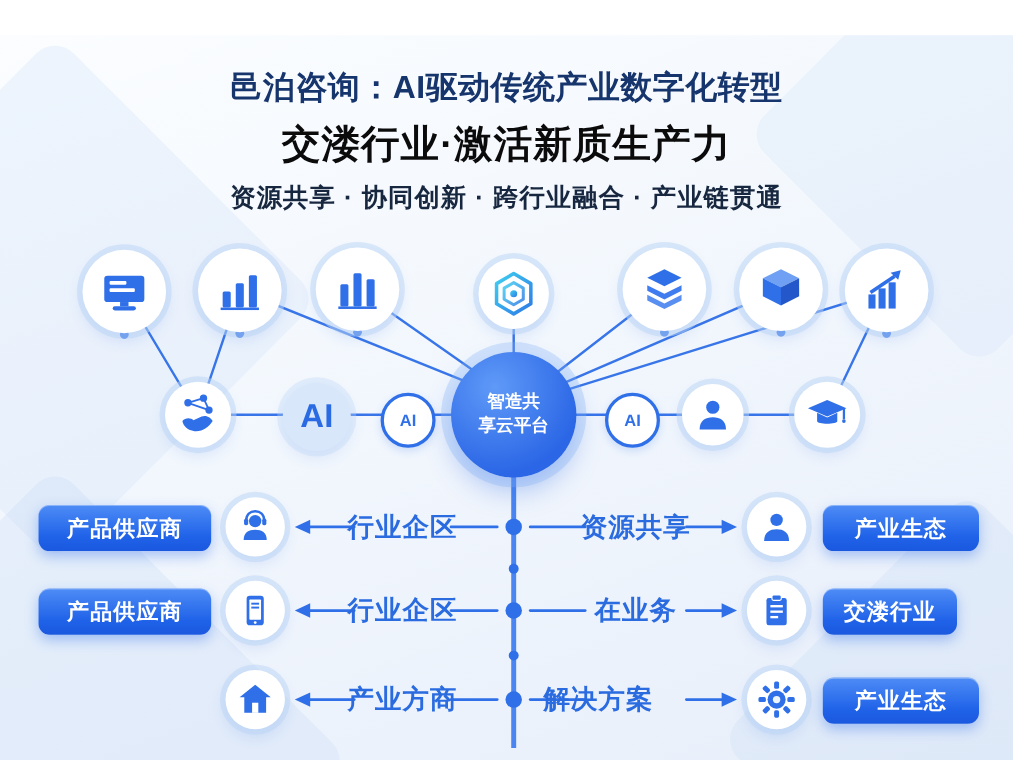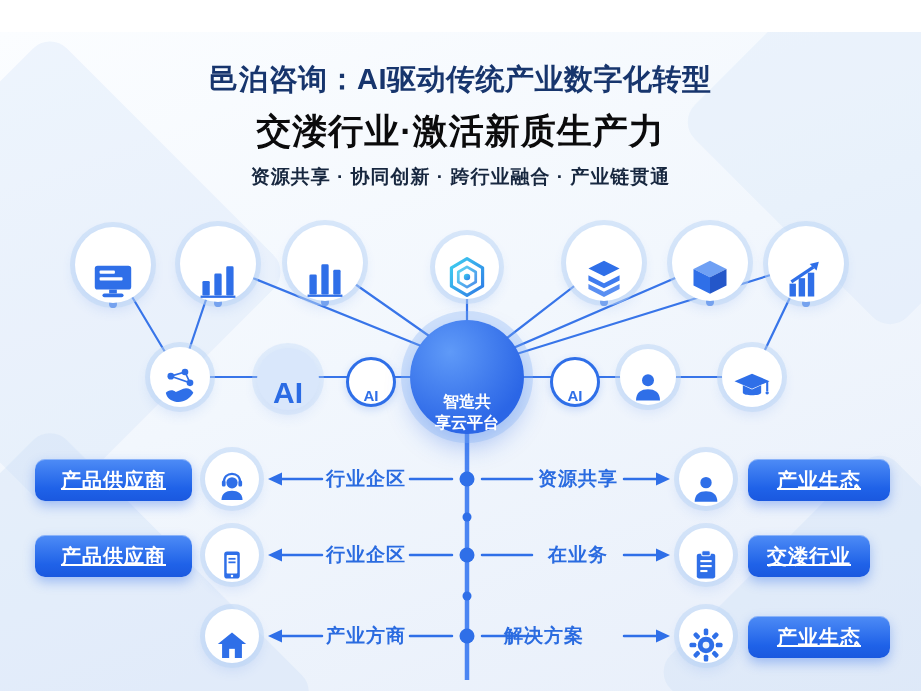--- a/index.html
+++ b/index.html
@@ -6,47 +6,46 @@
   .canvas{
     position:relative;width:921px;height:691px;overflow:hidden;
     font-family:"Liberation Sans",sans-serif;
     background:linear-gradient(160deg,#fbfdff 0%,#f2f7fd 45%,#e7eefa 100%);
     margin-top:32px;
   }
   .bg-shape{position:absolute;transform:rotate(45deg);border-radius:24px;}
   .hdr{position:absolute;left:0;right:0;text-align:center;white-space:nowrap;}
   .title{top:28px;font-size:29px;font-weight:800;color:#17356d;letter-spacing:.5px;}
   .subtitle{top:76px;font-size:35px;font-weight:900;color:#0b0b0c;letter-spacing:1px;}
-  .tagline{top:132px;font-size:19px;font-weight:700;color:#17273f;letter-spacing:1px;}
+  .tagline{top:132px;font-size:23px;font-weight:700;color:#17273f;letter-spacing:1px;}
   .circle{
     position:absolute;border-radius:50%;background:#fff;
-    display:flex;align-items:flex-end;justify-content:center;
+    display:flex;align-items:center;justify-content:center;
     box-shadow:0 0 0 5px rgba(188,214,245,.5),0 6px 14px rgba(47,111,232,.16);
   }
   .ai-big{background:#d9e7fb;color:#2a6be4;font-weight:800;font-size:30px;
     box-shadow:0 0 0 5px rgba(188,214,245,.35),0 6px 14px rgba(47,111,232,.12);}
   .ai-badge{border:3px solid #2f6fe8;color:#2f6fe8;font-weight:800;font-size:15px;
     box-shadow:0 3px 8px rgba(47,111,232,.2);background:#fff;}
   .hub{
     background:radial-gradient(circle at 35% 28%,#5f9af8,#2b66e6 72%);
     color:#fff;font-weight:800;font-size:16px;text-align:center;line-height:1.35;
     box-shadow:0 0 0 9px rgba(130,175,245,.3),0 12px 24px rgba(43,102,230,.35);
   }
   .pill{
     position:absolute;height:42px;border-radius:10px;
     background:linear-gradient(180deg,#4e8cf6,#1f62e8 70%,#1a58df);
     color:#fff;font-weight:800;font-size:20px;letter-spacing:1px;
     display:flex;align-items:center;justify-content:center;
     box-shadow:0 5px 12px rgba(31,98,232,.35), inset 0 1px 0 rgba(255,255,255,.35);
     white-space:nowrap;
-    text-decoration:underline;
   }
   .row-label{
     position:absolute;transform:translate(-50%,-50%);
-    color:#2a6be0;font-weight:800;font-size:19px;letter-spacing:1px;white-space:nowrap;font-family:Liberation Serif, serif;
+    color:#2a6be0;font-weight:800;font-size:24px;letter-spacing:1px;white-space:nowrap;font-family:Liberation Serif, serif;
   }
   .wires{position:absolute;left:0;top:0;}
   .bottom-band{position:absolute;left:0;right:0;bottom:0;height:12px;
     background:linear-gradient(180deg,rgba(154,178,222,0),rgba(154,178,222,.55));}
 </style>
 </head>
 <body>
 
 <div class="canvas">
 

